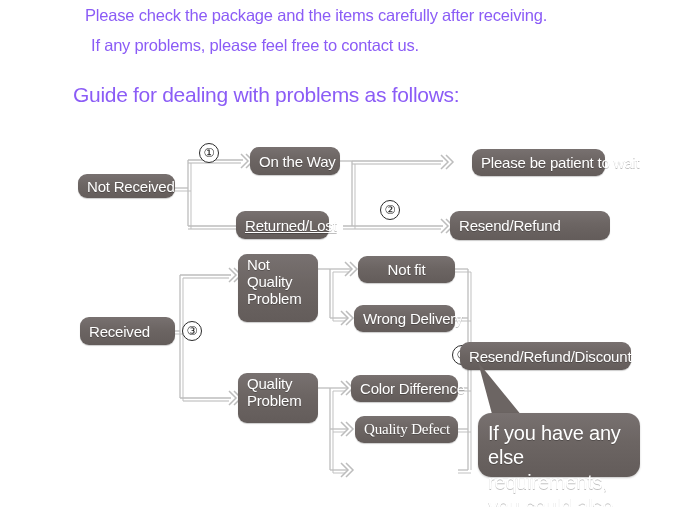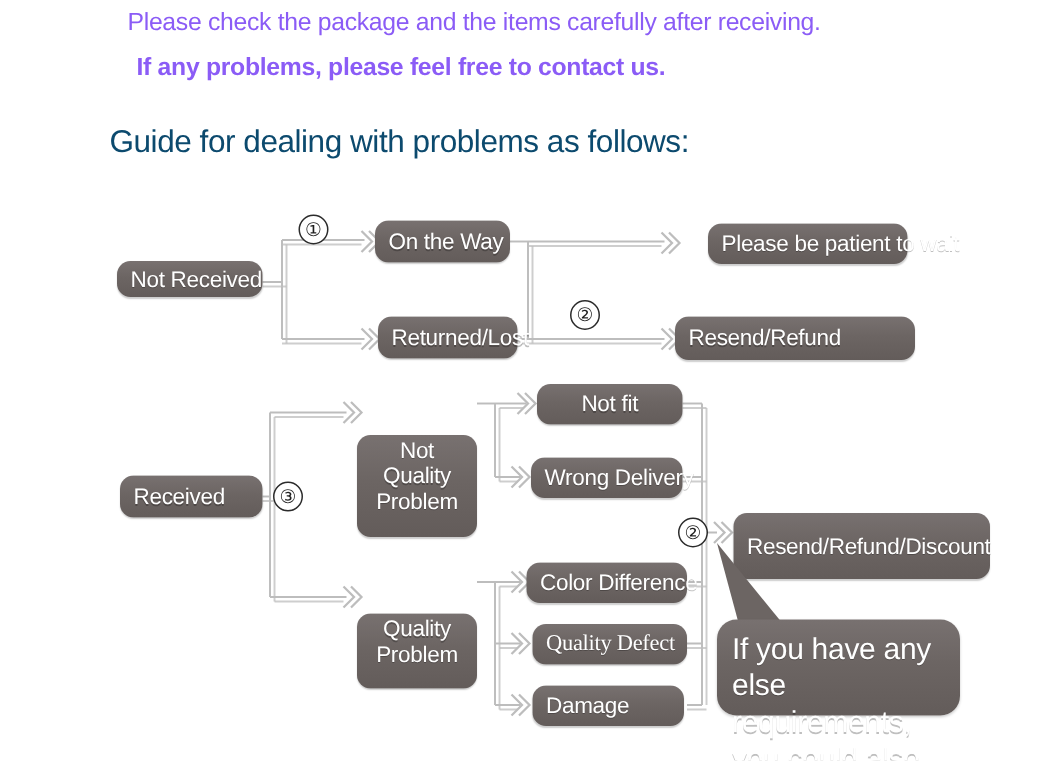--- a/index.html
+++ b/index.html
@@ -10,41 +10,40 @@
   }
   #stage{position:absolute;left:0;top:0;width:691px;height:507px;}
 
   
   .hdr-line{
     position:absolute;font-size:16.5px;line-height:1.1;
     color:#8b5cf6;letter-spacing:-0.2px;white-space:nowrap;
   }
   .hdr-title{
     position:absolute;font-size:21px;line-height:1.1;
-    color:#0c4a6e;letter-spacing:-0.3px;white-space:nowrap;
+    color:#8b5cf6;letter-spacing:-0.3px;white-space:nowrap;
   }
 
   
   .node{
     position:absolute;box-sizing:border-box;
     background:#6d6664;
     border-radius:9px;
     color:#ffffff;
     display:flex;align-items:center;
     font-size:15px;letter-spacing:-0.2px;
     padding:0 9px;
     box-shadow:0 1px 1px rgba(0,0,0,.20);
     background-image:linear-gradient(180deg,#787170 0%,#6c6563 45%,#635c5a 100%);
     text-shadow:0 1px 0 rgba(0,0,0,.25);
     white-space:nowrap;
-    text-align:center;
   }
   .node.multi{
     display:block;white-space:normal;
-    padding:3px 9px;line-height:1.12;margin-top:36px;
+    padding:3px 9px;line-height:1.12;
   }
   .node.center{justify-content:center;}
 
   
   .bubble{
     position:absolute;box-sizing:border-box;
     background-image:linear-gradient(180deg,#787170 0%,#6c6563 45%,#635c5a 100%);
     border-radius:13px;color:#fff;font-size:20px;line-height:1.22;
     padding:8px 10px;letter-spacing:-0.2px;
     box-shadow:0 1px 2px rgba(0,0,0,.22);
@@ -64,21 +63,21 @@
   #wires{position:absolute;left:0;top:0;width:691px;height:507px;}
   .wire{fill:none;stroke:#bdbdbd;stroke-width:1.3;}
   .arrowhead{fill:none;stroke:#bdbdbd;stroke-width:1.5;}
 </style>
 </head>
 <body>
 
 <div id="stage">
 
   <div class="hdr-line" style="left:85px;top:6px;">Please check the package and the items carefully after receiving.</div>
-  <div class="hdr-line" style="left:91px;top:36px;font-weight:bold;">If any problems, please feel free to contact us.</div>
+  <div class="hdr-line" style="left:91px;top:36px;">If any problems, please feel free to contact us.</div>
   <div class="hdr-title" style="left:73px;top:83px;">Guide for dealing with problems as follows:</div>
 
   <svg id="wires" viewBox="0 0 691 507">
 
     <path class="wire" d="M175,188 L188,188"></path>
     <path class="wire" d="M188,160 L188,226"></path>
 
     <path class="wire" d="M188,160 L243,160"></path>
     <path class="wire" d="M188,226 L243,226"></path>
 
@@ -148,21 +147,21 @@
     <path class="arrowhead" d="M341,381 L348,388 L341,395 M346,381 L353,388 L346,395"></path>
     <path class="arrowhead" d="M341,422 L348,429 L341,436 M346,422 L353,429 L346,436"></path>
     <path class="arrowhead" d="M341,463 L348,470 L341,477 M346,463 L353,470 L346,477"></path>
     <path class="arrowhead" d="M476,348 L483,355 L476,362 M481,348 L488,355 L481,362"></path>
   </svg>
 
   <div class="node" style="left:78px;top:174px;width:97px;height:24px;">Not Received</div>
 
   <div class="node" style="left:250px;top:147px;width:90px;height:28px;">On the Way</div>
 
-  <div class="node" style="left:252px;top:211px;width:93px;height:28px;">Returned/Lost</div>
+  <div class="node" style="left:236px;top:211px;width:93px;height:28px;text-decoration:underline;">Returned/Lost</div>
 
   <div class="node" style="left:472px;top:149px;width:133px;height:27px;">Please be patient to wait</div>
 
   <div class="node" style="left:450px;top:211px;width:160px;height:29px;">Resend/Refund</div>
 
   <div class="circnum" style="left:199px;top:143px;">①</div>
   <div class="circnum" style="left:380px;top:200px;">②</div>
 
   <div class="node" style="left:80px;top:317px;width:95px;height:28px;">Received</div>
 
@@ -180,25 +179,24 @@
     </div>
 
   <div class="node center" style="left:358px;top:256px;width:97px;height:27px;">Not fit</div>
 
   <div class="node" style="left:354px;top:305px;width:101px;height:27px;">Wrong Delivery</div>
 
   <div class="node" style="left:351px;top:375px;width:107px;height:27px;">Color Difference</div>
 
   <div class="node" style="left:355px;top:416px;width:103px;height:27px;font-family:Liberation Serif, serif;">Quality Defect</div>
 
-  <div class="node" style="left:355px;top:457px;width:101px;height:27px;">Damage</div>
 
   <div class="circnum" style="left:452px;top:345px;">②</div>
 
-  <div class="node" style="left:489px;top:342px;width:171px;height:44px;">Resend/Refund/Discount</div>
+  <div class="node" style="left:460px;top:342px;width:171px;height:28px;">Resend/Refund/Discount</div>
 
   <svg class="bubble-tail" style="left:470px;top:360px;width:80px;height:62px;" viewBox="0 0 80 62">
     <polygon points="8,2 52,56 22,54" fill="#6c6563"></polygon>
   </svg>
 
   <div class="bubble" style="left:478px;top:413px;width:162px;height:64px;">If you have any else requirements, you could also tell us!</div>
 
 </div>
 
 </body></html>

